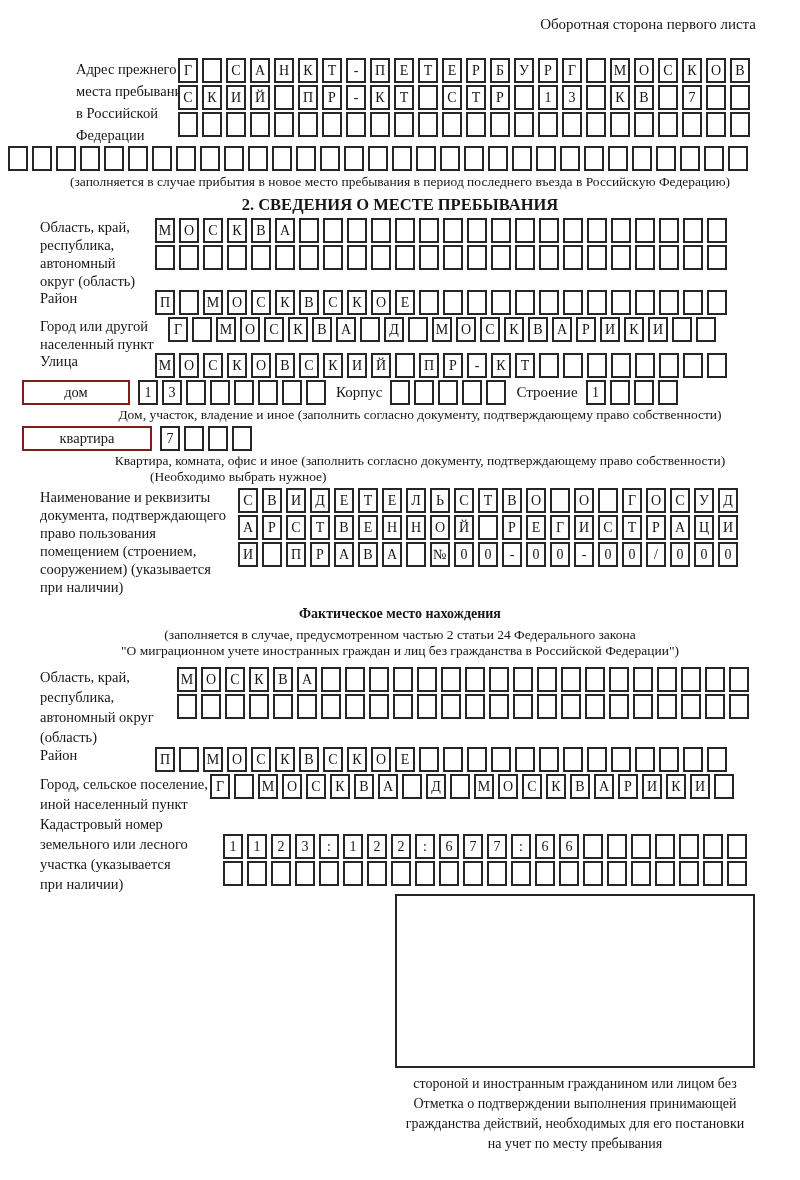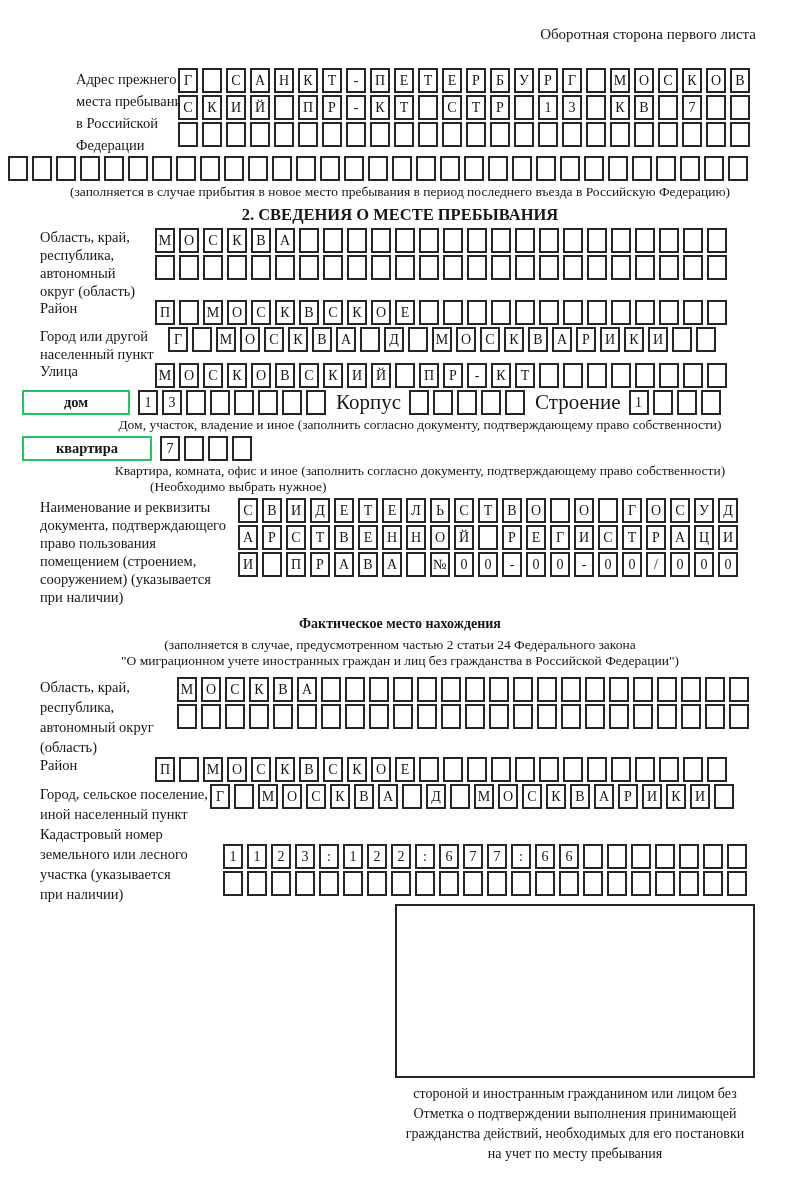--- a/index.html
+++ b/index.html
@@ -3,21 +3,21 @@
 <meta charset="utf-8">
 <style>
   * { margin:0; padding:0; box-sizing:border-box; }
   html,body { background:#fff; }
   body {
     width:800px; height:1180px;
     font-family:"Liberation Serif", serif;
     color:#161616; font-size:15px;
     overflow:hidden;
   }
-  .page { position:relative; width:800px; height:868px; padding-top:26px; }
+  .page { position:relative; width:800px; height:868px; padding-top:16px; }
 
   .hdr-note { text-align:right; padding-right:44px; font-size:15px; height:18px; margin-bottom:24px; }
 
   
   .cells { display:flex; height:25px; }
   .cells.rowgap { margin-bottom:2px; }
   .cell {
     flex:0 0 auto; width:20px; height:25px;
     border:2px solid #262626; margin-right:4px;
     display:flex; align-items:center; justify-content:center;
@@ -37,27 +37,27 @@
   .fullrow { padding-left:8px; }
   .note { font-size:13.5px; height:16px; line-height:16px; padding-left:40px;text-align:center; }
   .note.center { text-align:center; padding-left:0; }
   .sec-title { text-align:center; font-weight:bold; font-size:16.5px; height:19px; line-height:19px; margin-top:5px; }
   .sub-title { text-align:center; font-weight:bold; font-size:14px; height:19px; line-height:19px; margin-top:8px; }
   .mt3{margin-top:3px;} .mt4{margin-top:4px;} .mt5{margin-top:5px;} .mt8{margin-top:8px;}
 
   
   .inline-row { display:flex; align-items:center; padding-left:22px; height:25px; margin-bottom:2px; }
   .widebox {
-    height:25px; border:2px solid #22c55e;
+    height:25px; border:2px solid #7f1d1d;
     display:flex; align-items:center; justify-content:center;
-    font-size:14.5px; margin-right:8px;font-weight:bold;
+    font-size:14.5px; margin-right:8px;
   }
   .widebox.dom { width:108px; }
   .widebox.kv { width:130px; }
-  .inline-lbl { font-size:21px; margin:0 8px 0 6px; white-space:nowrap;text-align:right; }
+  .inline-lbl { font-size:15px; margin:0 8px 0 6px; white-space:nowrap;text-align:right; }
 
   
   .chk-row { display:flex; align-items:center; padding-left:40px; height:25px; }
   .chk {
     width:24px; height:25px; border:2px solid #262626;
     display:flex; align-items:center; justify-content:center;
     font-size:14.5px; margin:0 10px;
   }
   .chk-lbl { font-size:15px; white-space:nowrap; }
   .mesto-lbl { font-size:15px; white-space:nowrap; }

